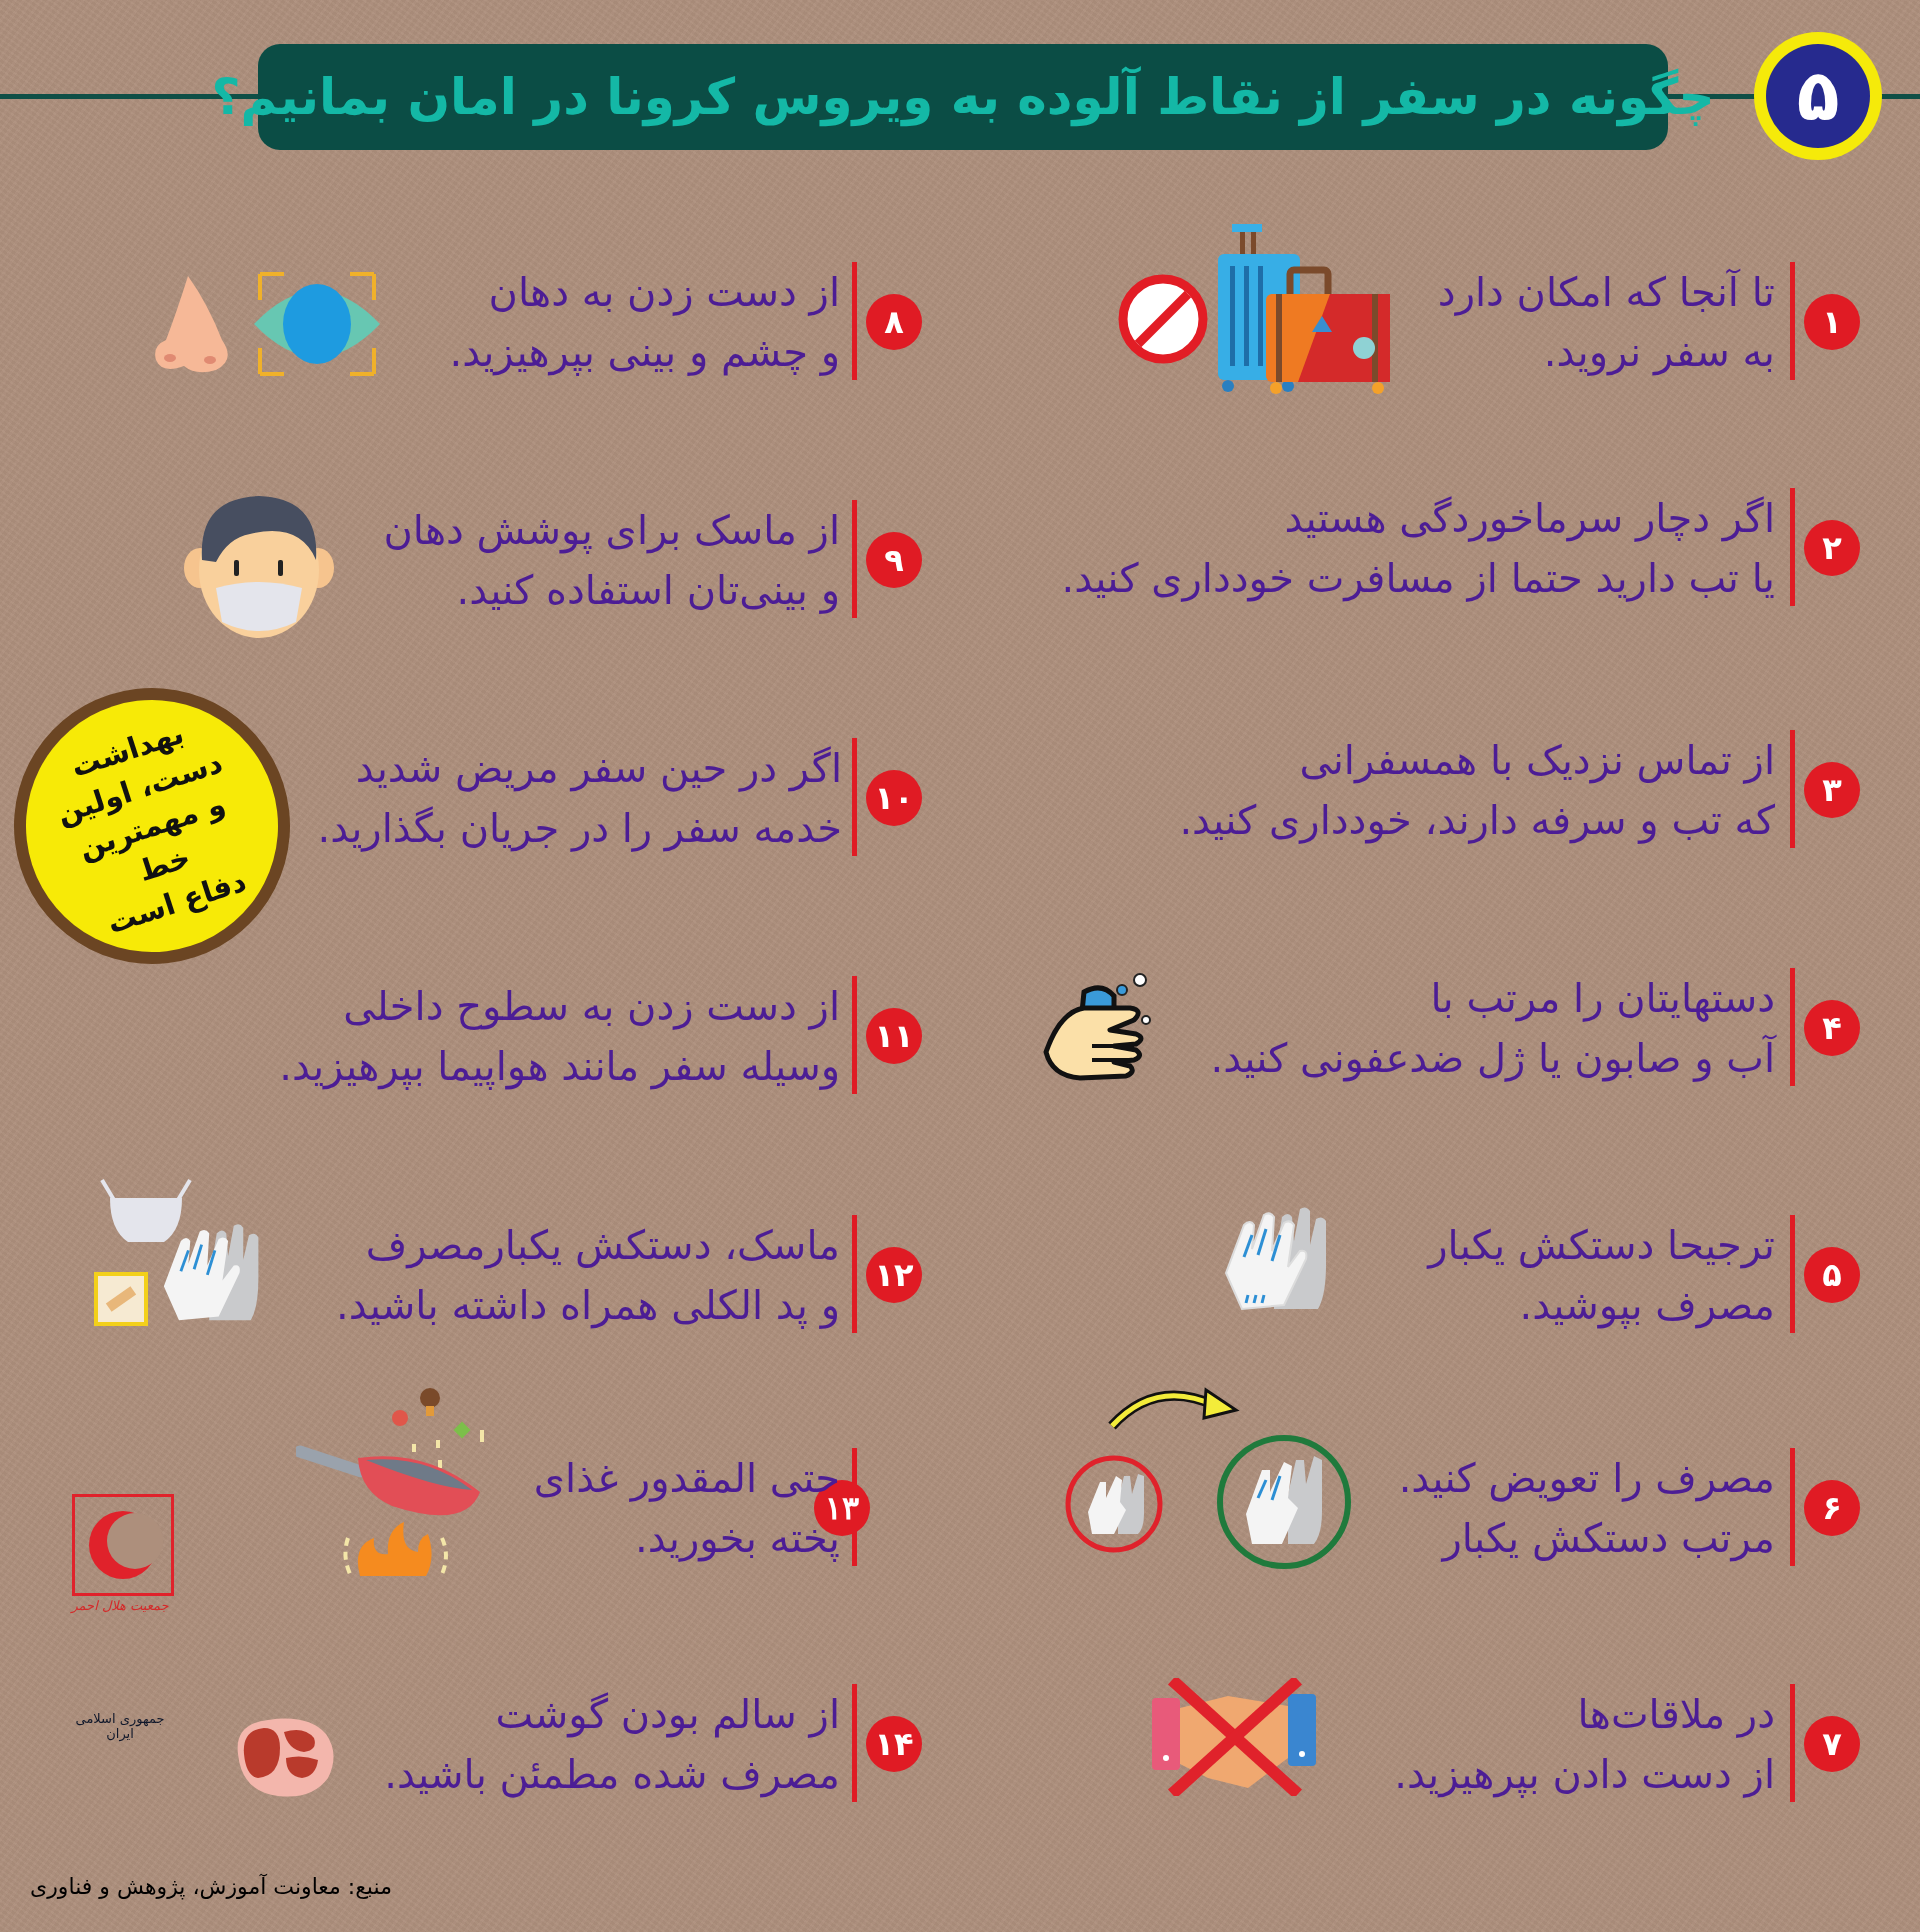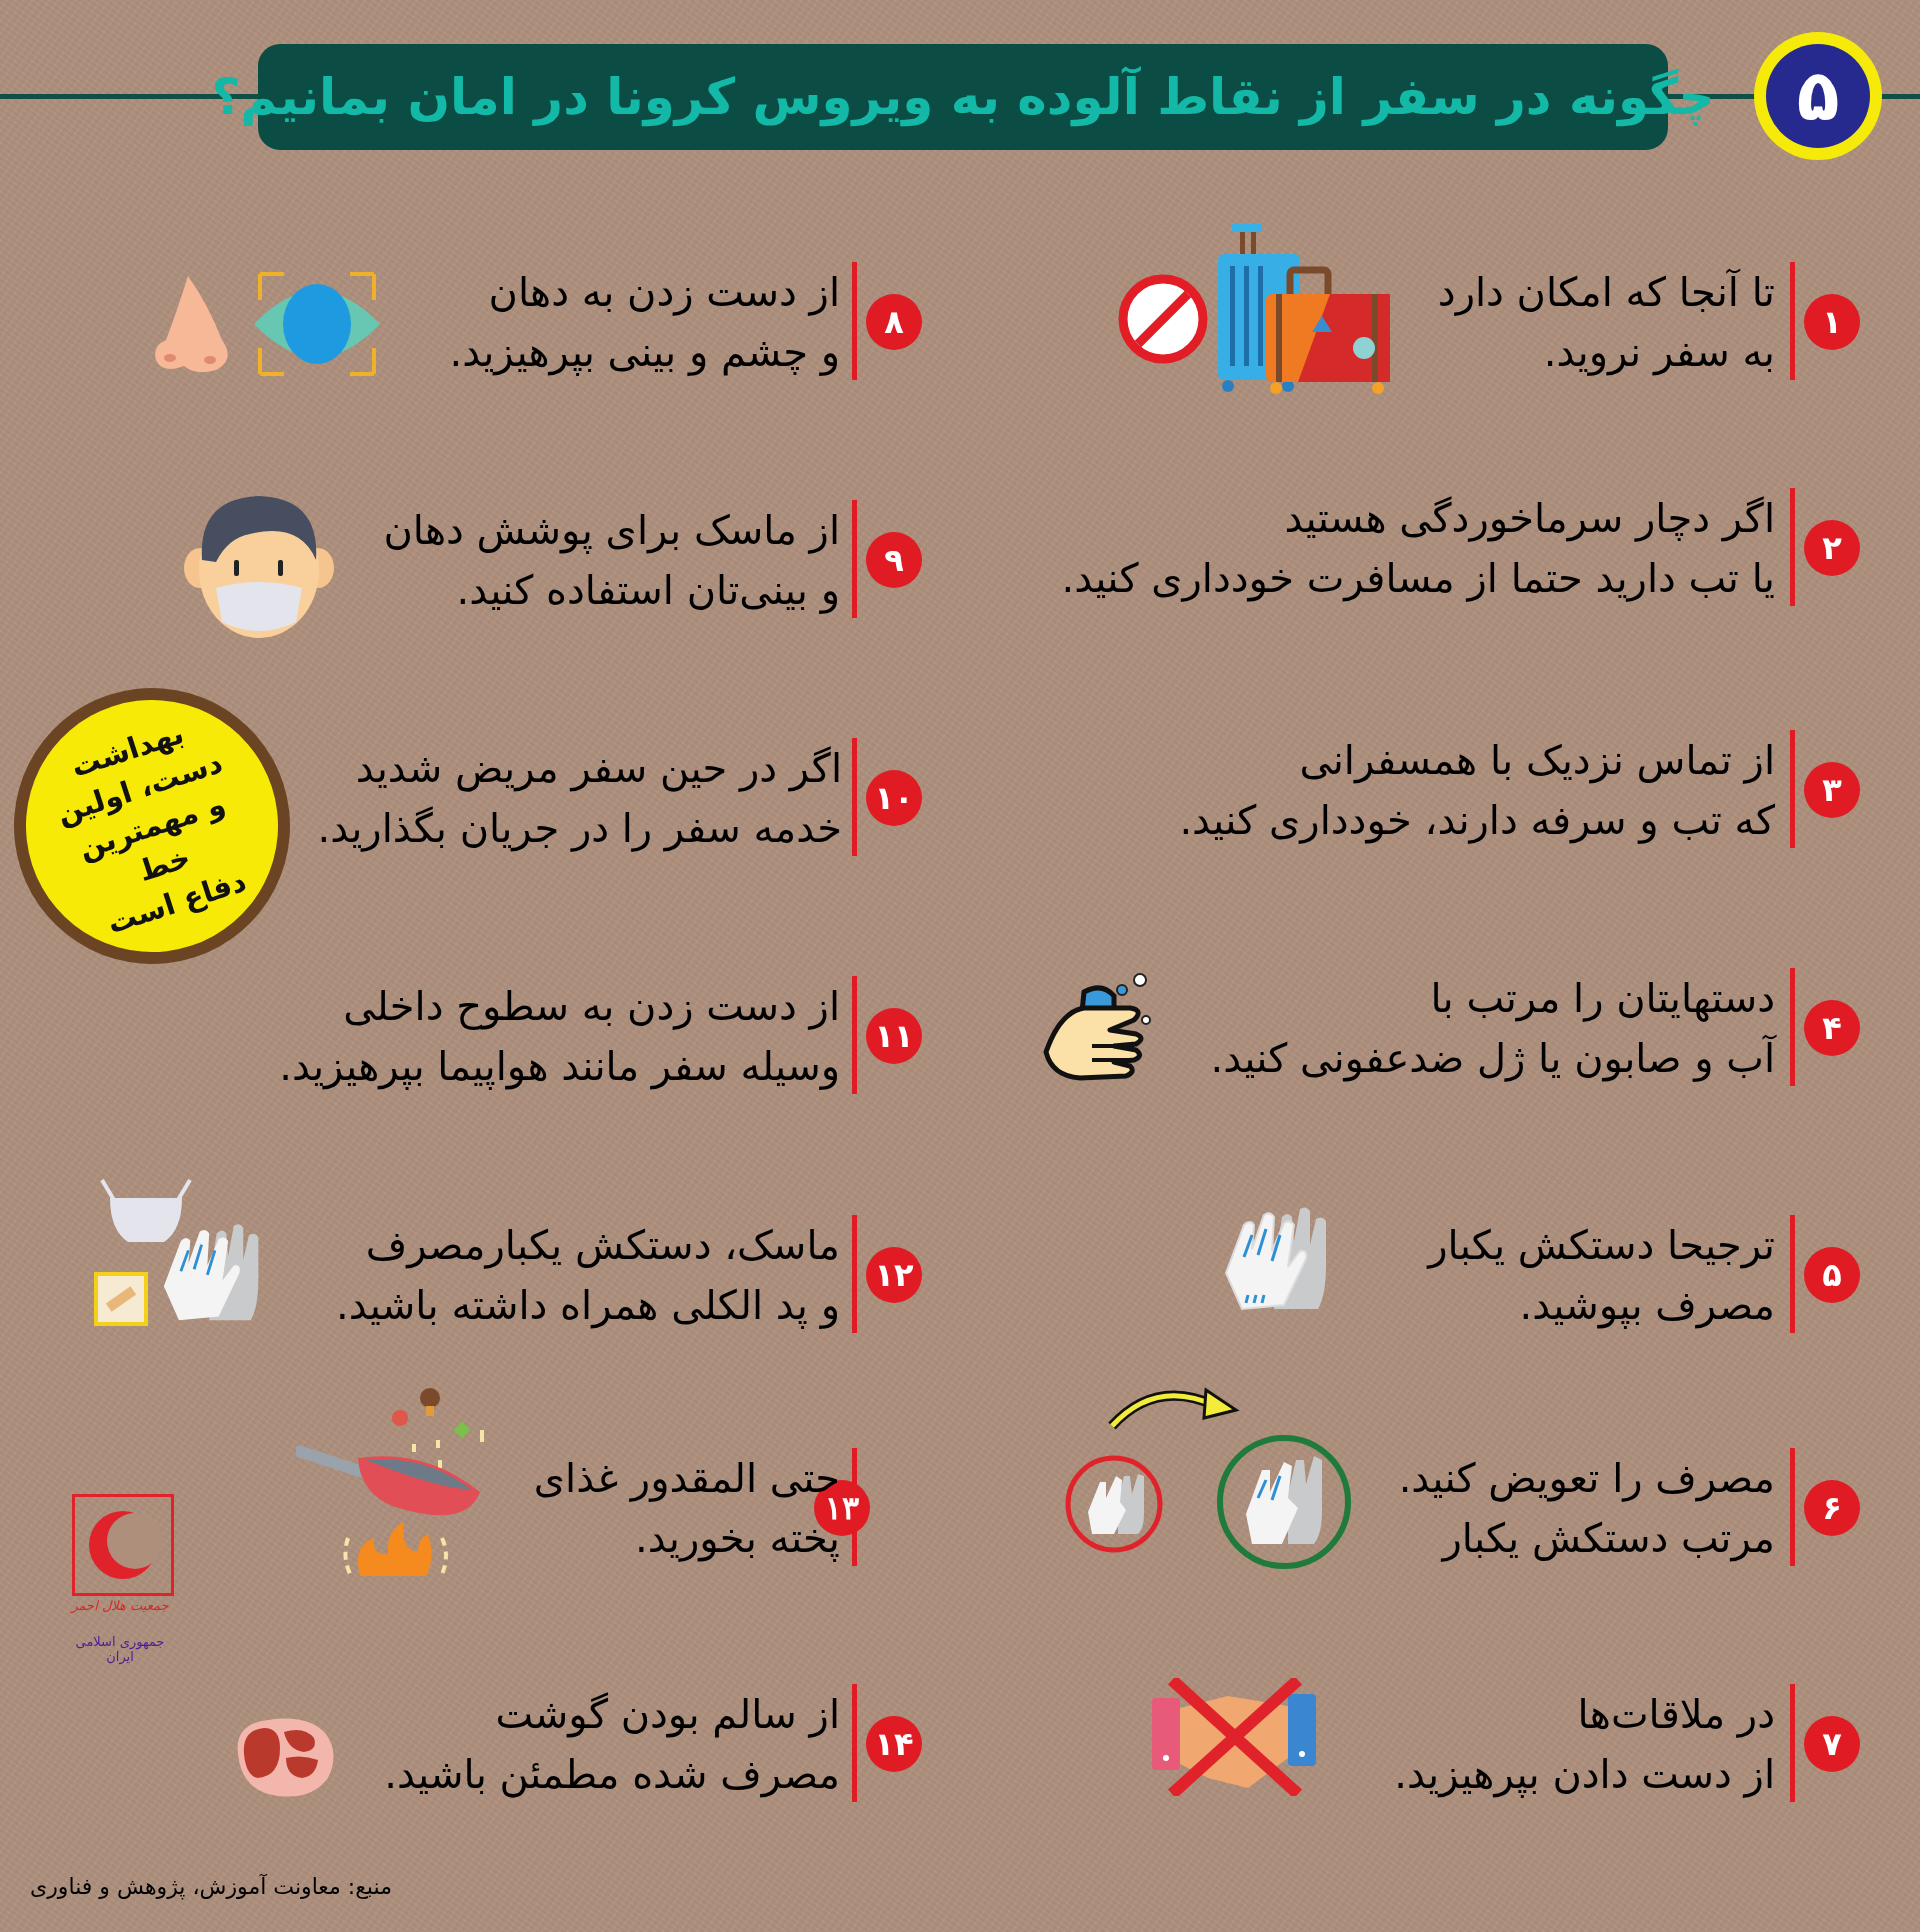--- a/index.html
+++ b/index.html
@@ -32,37 +32,37 @@
   }
   .item { position:absolute; direction:rtl; }
   .item .bar { position:absolute; top:0; width:5px; height:118px; background:#e01b24; }
   .item .num {
     position:absolute; width:56px; height:56px; border-radius:50%;
     background:#e01b24; color:#fff; font-size:32px; font-weight:bold;
     display:flex; align-items:center; justify-content:center; top:32px;
   }
   .item .txt {
     position:absolute; top:0; font-size:40px; line-height:60px; white-space:nowrap;
-    text-align:right; color:#000000;
+    text-align:right; color:#4c1d95;
   }
   .icon { position:absolute; }
   .seal {
     position:absolute; left:26px; top:700px; width:252px; height:252px;
     border-radius:50%; background:#f7ea07;
     box-shadow: 0 0 0 12px #6b4523;
     display:flex; align-items:center; justify-content:center;
     transform:rotate(-18deg);
   }
   .seal span {
     font-size:29px; font-weight:bold; text-align:center; line-height:40px;
     direction:rtl; color:#111; width:200px; white-space:pre-line;
   }
   .logo-box { position:absolute; left:72px; top:1494px; width:96px; height:96px; border:3px solid #e0222b; }
   .logo-name { position:absolute; left:60px; top:1598px; width:120px; text-align:center; font-size:13px; color:#d42a2a; direction:rtl; font-style:italic; }
-  .logo-sub { position:absolute; left:60px; top:1634px; width:120px; text-align:center; font-size:13px; color:#4c1d95; direction:rtl; }
+  .logo-sub { position:absolute; left:60px; top:1711px; width:120px; text-align:center; font-size:13px; color:#0f172a; direction:rtl; }
   .source { position:absolute; left:30px; top:1874px; font-size:22px; direction:rtl; color:#000000; }
 </style>
 </head>
 <body>
 
 <div class="hline" style="left:0;width:260px;"></div>
 <div class="hline" style="left:1666px;width:254px;"></div>
 <div class="header-pill">
   <span>چگونه در سفر از نقاط آلوده به ویروس کرونا در امان بمانیم؟</span>
 </div>

